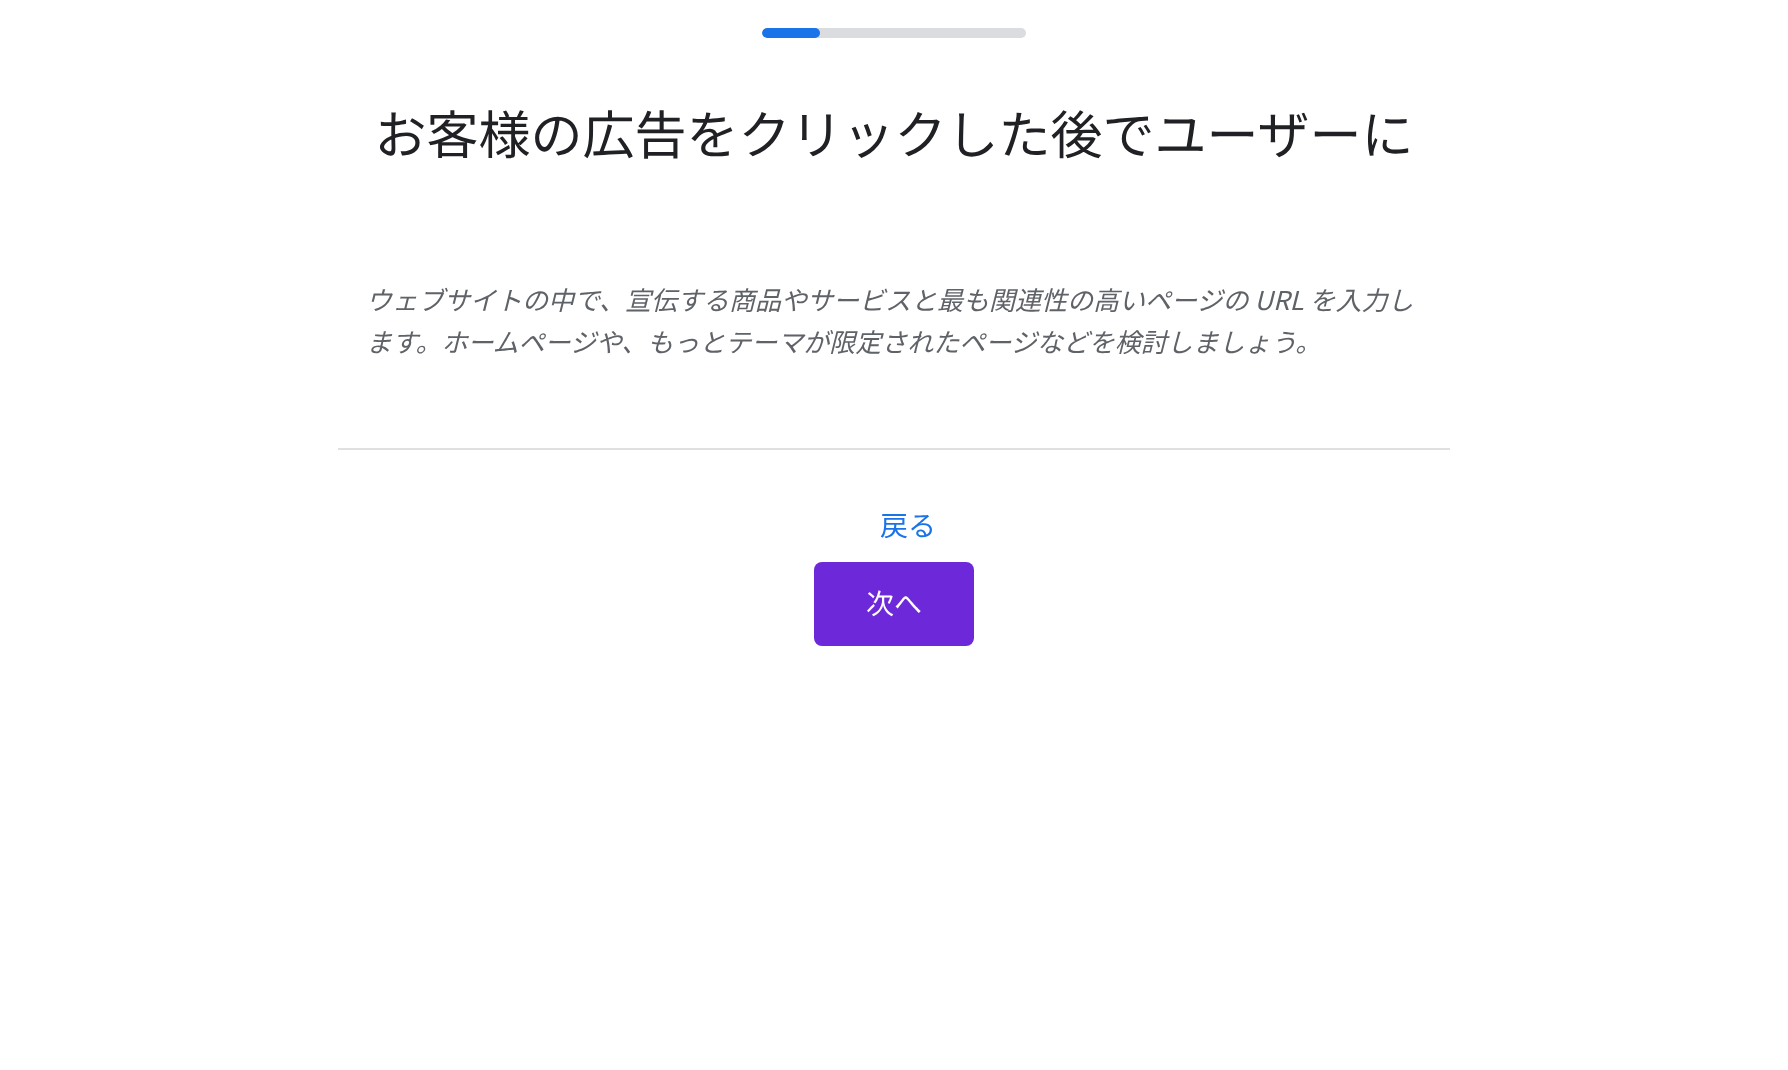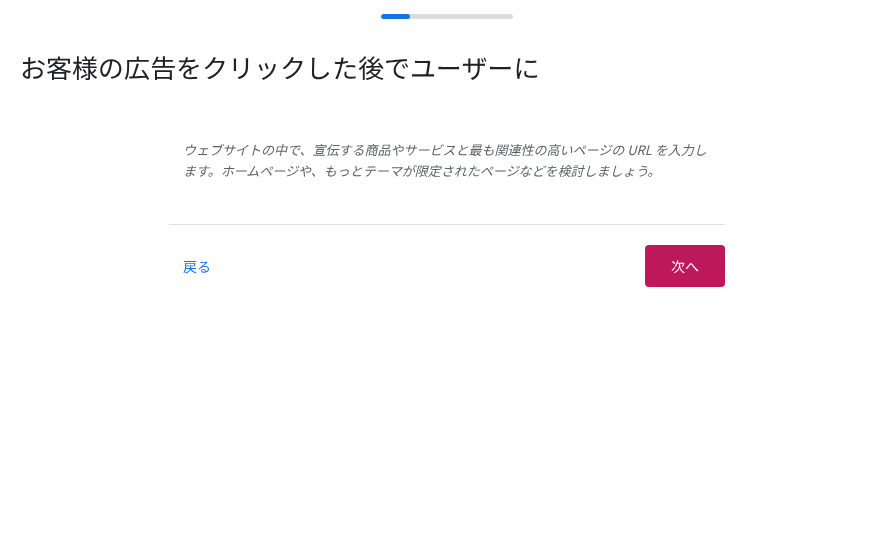--- a/index.html
+++ b/index.html
@@ -26,21 +26,21 @@
       border-radius: 3px;
       overflow: hidden;
     }
     .progress-fill {
       width: 22%;
       height: 100%;
       background: #1a73e8;
       border-radius: 3px;
     }
     .heading {
-      text-align: left;
+      text-align: center;
       margin-top: 28px;
       font-size: 26px;
       font-weight: 400;
       color: #202124;
       line-height: 1.5;
       padding: 0 20px;
     }
     .form-area {
       width: 556px;
       margin: 54px auto 0;
@@ -78,29 +78,30 @@
       font-style: italic;
     }
     .nav-area {
       width: 556px;
       margin: 42px auto 0;
       border-top: 1px solid #e0e0e0;
       padding-top: 20px;
       display: flex;
       justify-content: space-between;
       align-items: center;
+      flex-direction: column;
     }
     .back-link {
       color: #1a73e8;
       font-size: 14px;
       cursor: pointer;
       padding: 8px 0 8px 14px;
     }
     .next-button {
-      background: #be185d;
+      background: #6d28d9;
       color: #fff;
       border: none;
       border-radius: 4px;
       padding: 11px 26px;
       font-size: 14px;
       cursor: pointer;
       font-family: inherit;
     }
   </style>
 </head>

